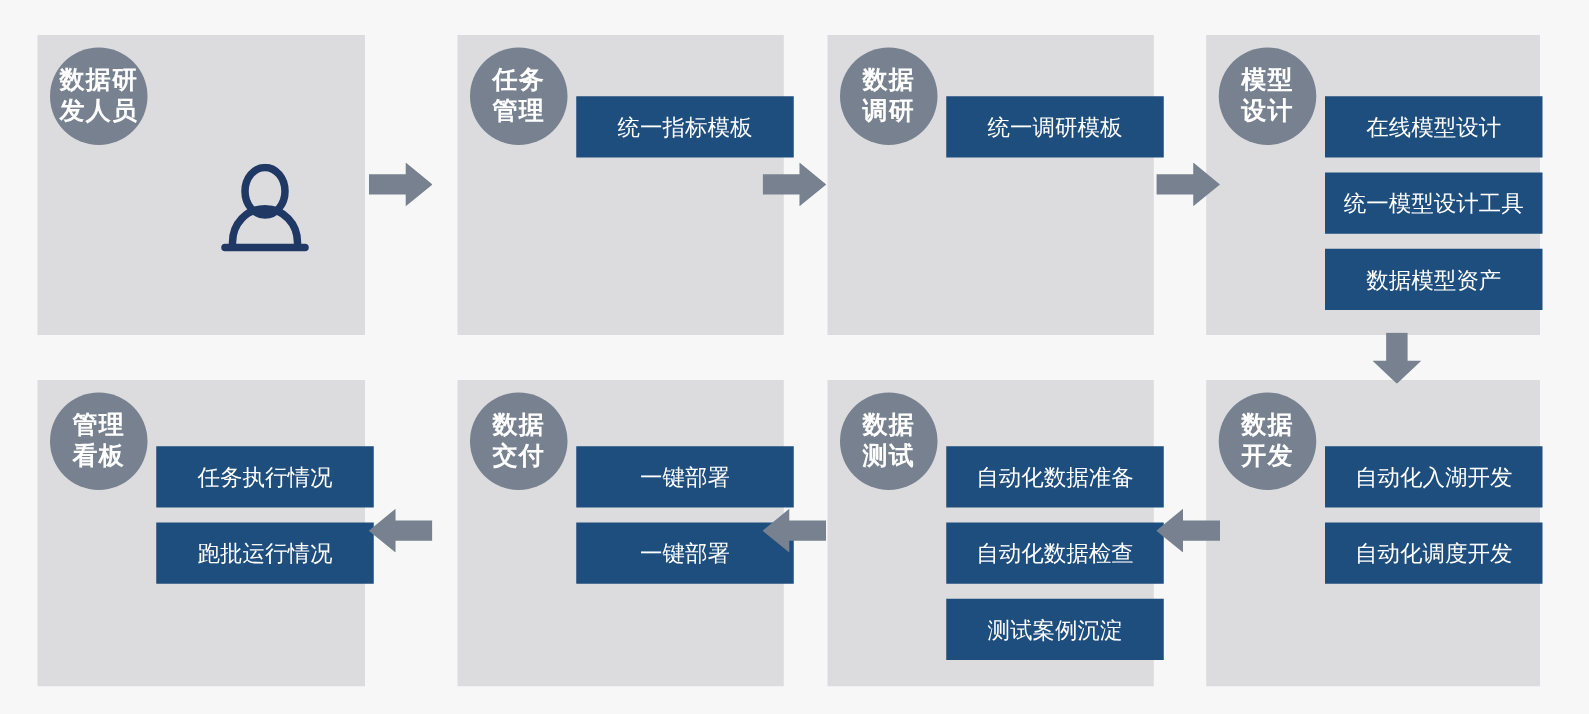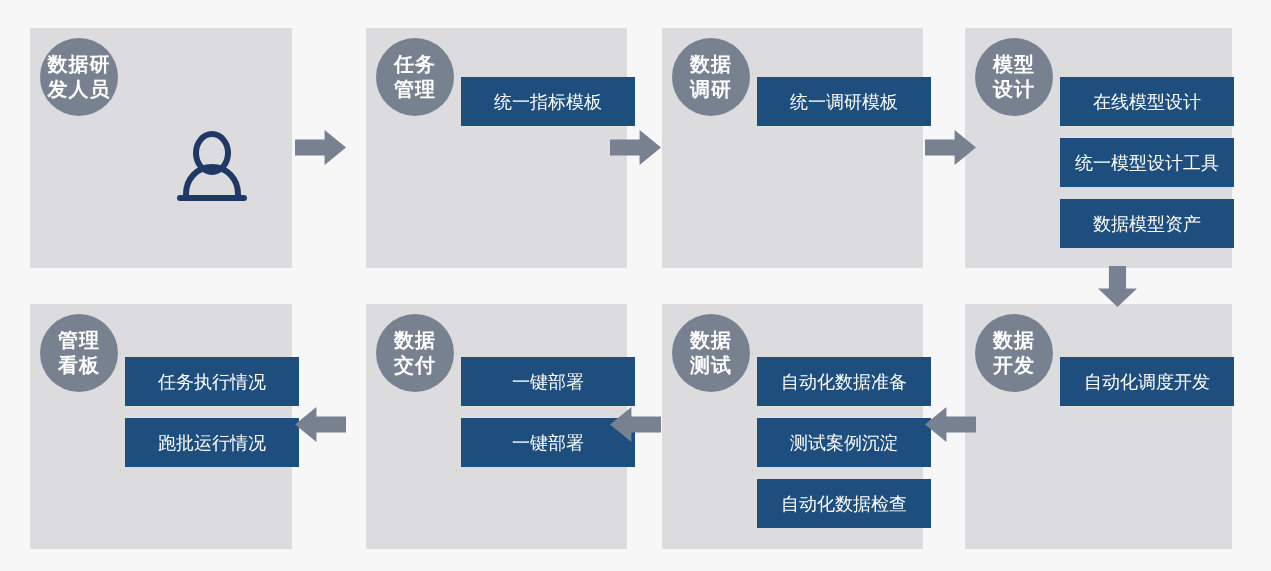--- a/index.html
+++ b/index.html
@@ -144,31 +144,32 @@
     </div>
   </div>
 
   <div class="stage r1 c2">
     <div class="badge">
       <span>数据</span>
       <span>测试</span>
     </div>
     <div class="items">
       <div class="item">自动化数据准备</div>
+      <div class="item">自动化数据检查</div>
       <div class="item">测试案例沉淀</div>
-      <div class="item">自动化数据检查</div>
     </div>
   </div>
 
   <div class="stage r1 c3">
     <div class="badge">
       <span>数据</span>
       <span>开发</span>
     </div>
     <div class="items">
+      <div class="item">自动化入湖开发</div>
       <div class="item">自动化调度开发</div>
     </div>
   </div>
 
   <div class="arrow right arr-t0"></div>
   <div class="arrow right arr-t1"></div>
   <div class="arrow right arr-t2"></div>
   <div class="arrow down arr-d"></div>
   <div class="arrow left arr-b2"></div>
   <div class="arrow left arr-b1"></div>

